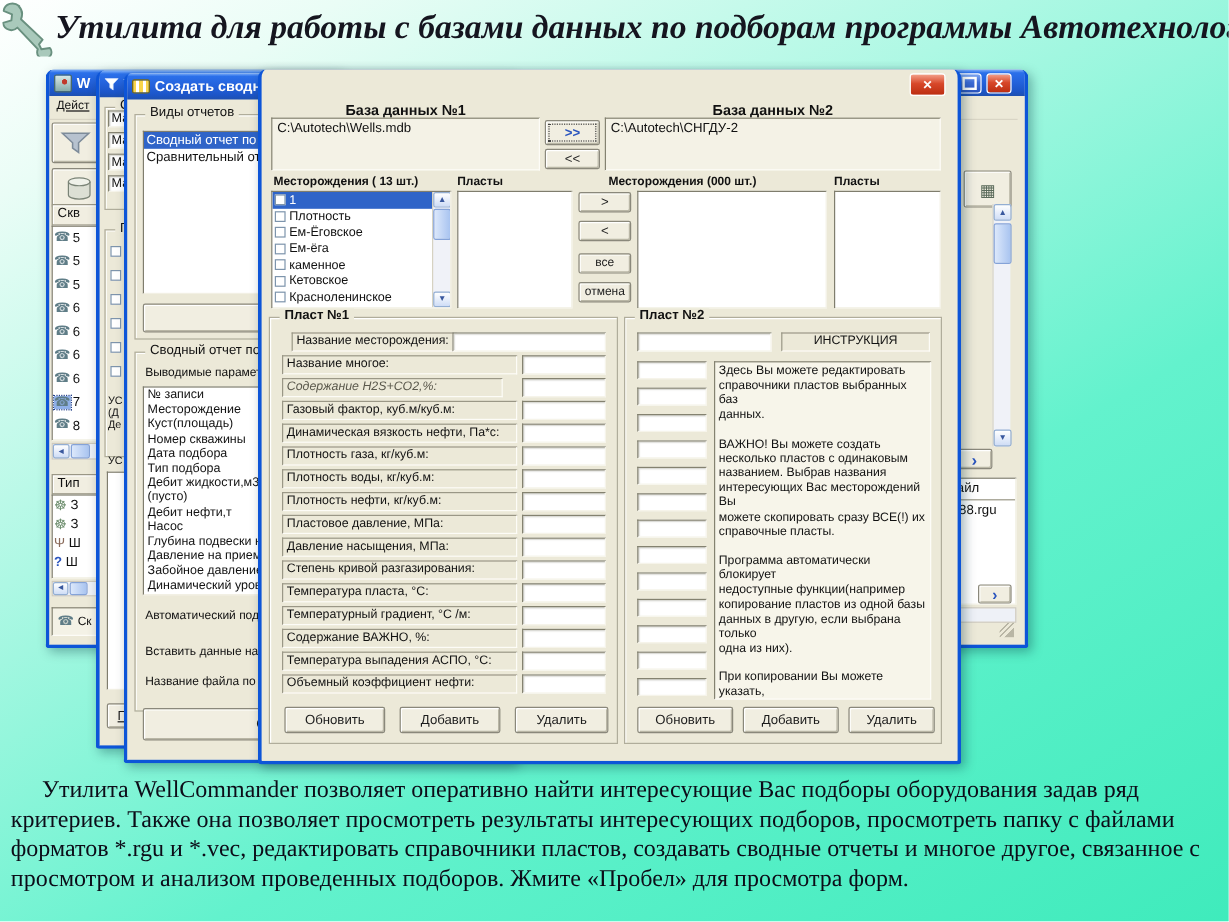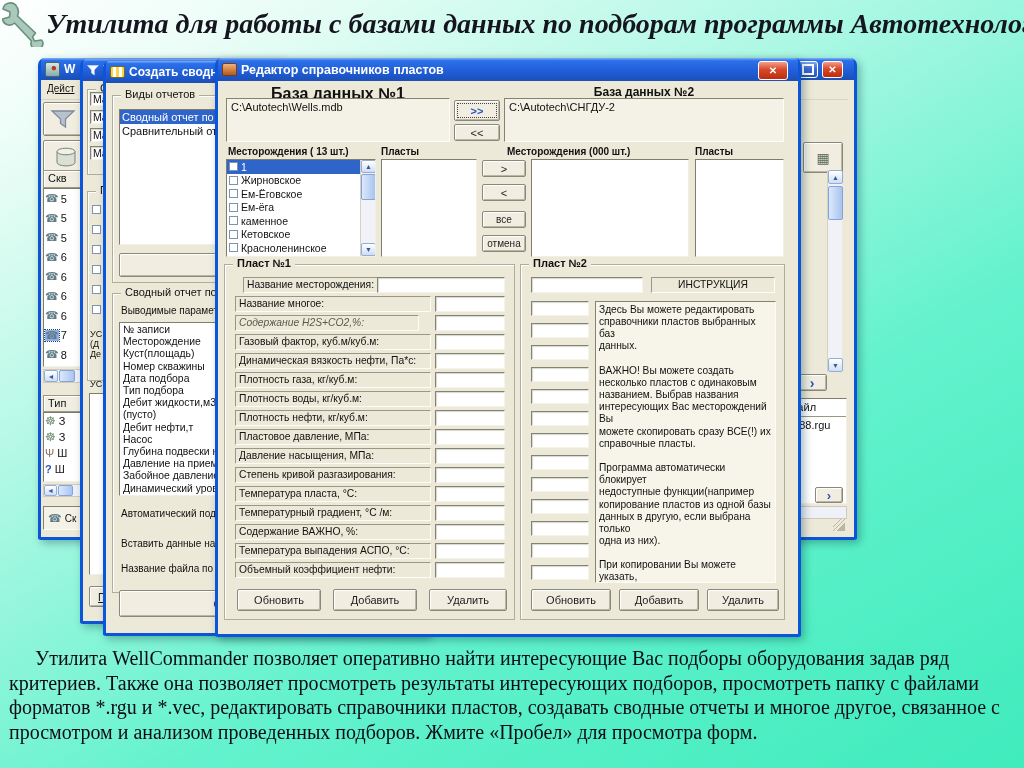--- a/index.html
+++ b/index.html
@@ -256,48 +256,44 @@
     </div>
     <span class="t" style="left:15px;top:447px">Автоматический под</span>
     <span class="t" style="left:15px;top:477px">Вставить данные нач</span>
     <span class="t" style="left:15px;top:502px">Название файла по у</span>
     <div class="btn" style="left:13px;top:529px;width:290px;height:27px">
       <span>Создать отчет в MS</span>
     </div>
   </div>
 
   <div class="win dlg" style="left:215px;top:58px;width:580px;height:576px;z-index:4">
-    <div class="tbar">
-      <span style="width:13px;height:11px;border:1px solid #7a3c10;border-radius:2px;background:linear-gradient(#f0b27a,#b4591e)"></span>
-      <span>Редактор справочников пластов</span>
-    </div>
     <div class="tbtn close" style="left:540px;width:30px;height:19px">
       <span>✕</span>
     </div>
 
-    <div class="t" style="left:8px;top:27px;width:224px;text-align:center;font-weight:bold;font-size:16px">База данных №1</div>
+    <div class="t" style="left:8px;top:27px;width:224px;text-align:center;font-weight:bold;font-size:12px">База данных №1</div>
     <div class="t" style="left:286px;top:27px;width:280px;text-align:center;font-weight:bold;font-size:12px">База данных №2</div>
     <div class="panel" style="left:8px;top:40px;width:224px;height:44px;font-size:11px;padding:2px 4px">C:\Autotech\Wells.mdb</div>
     <div class="panel" style="left:286px;top:40px;width:280px;height:44px;font-size:11px;padding:2px 4px">C:\Autotech\СНГДУ-2</div>
     <div class="btn" style="left:236px;top:42px;width:46px;height:21px;outline:1px dotted #444;outline-offset:-4px;color:#2b55be;font-weight:bold">&gt;&gt;</div>
     <div class="btn" style="left:236px;top:66px;width:46px;height:17px">&lt;&lt;</div>
 
     <span class="t" style="left:10px;top:88px;font-weight:bold">Месторождения ( 13 шт.)</span>
     <span class="t" style="left:163px;top:88px;font-weight:bold">Пласты</span>
     <span class="t" style="left:289px;top:88px;font-weight:bold">Месторождения (000 шт.)</span>
     <span class="t" style="left:477px;top:88px;font-weight:bold">Пласты</span>
 
     <div class="list" style="left:8px;top:101px;width:150px;height:98px">
       <div class="li sel">
           <span class="cb"></span>
           <span>1</span>
         </div>
       <div class="li">
           <span class="cb"></span>
-          <span>Жирновское</span>
+          <span>Плотность</span>
         </div>
       <div class="li">
           <span class="cb"></span>
           <span>Ем-Ёговское</span>
         </div>
       <div class="li">
           <span class="cb"></span>
           <span>Ем-ёга</span>
         </div>
       <div class="li">

